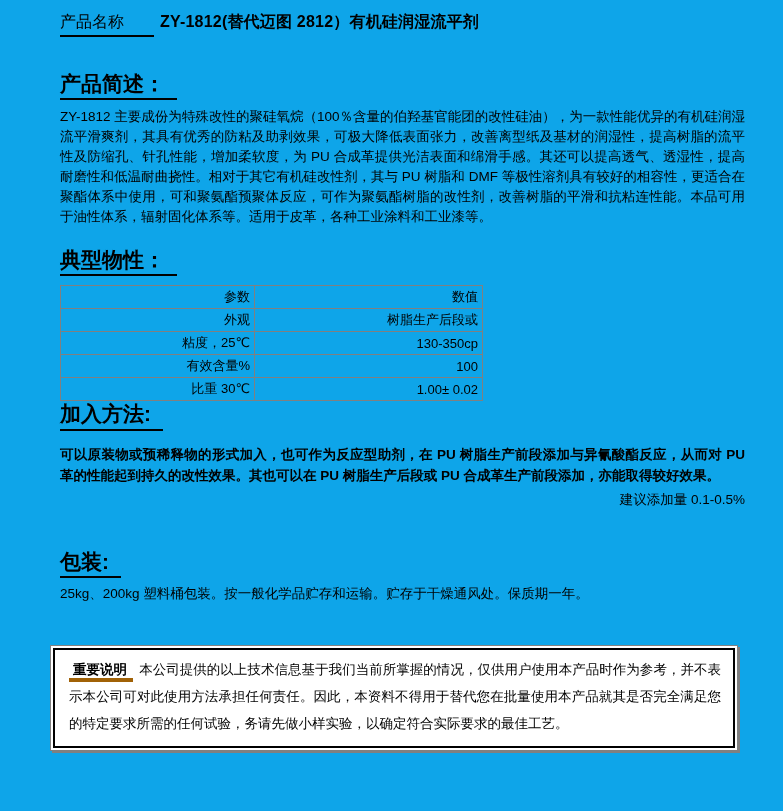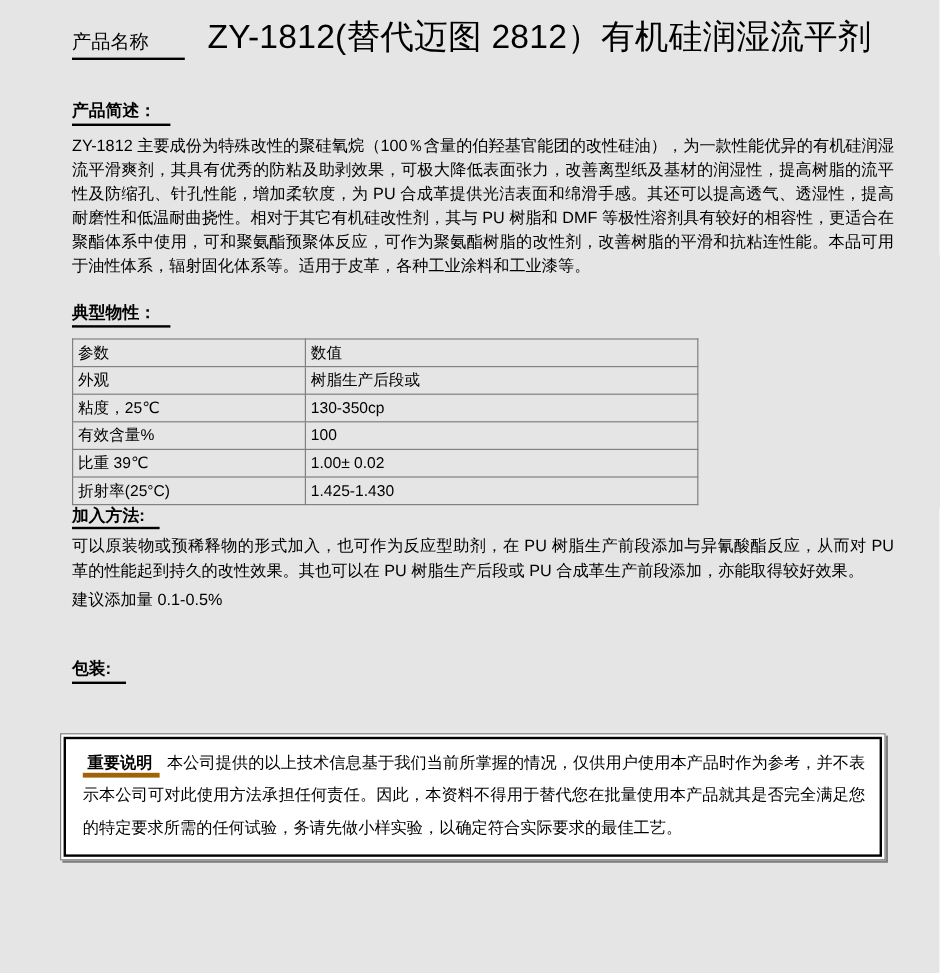--- a/index.html
+++ b/index.html
@@ -1,70 +1,71 @@
 <!DOCTYPE html>
 <html><head>
 <meta charset="utf-8">
 <style>
   html,body{margin:0;padding:0;background:#ffffff;}
   .page{
     position:relative;
     width:783px;height:811px;
-    background:#e5e5e5;
+    background:#0ea5e9;
     font-family:"Liberation Sans","DejaVu Sans",sans-serif;
     color:#000;
     overflow:hidden;
     box-sizing:border-box;
     padding:12px 38px 0 60px;
   }
   
   .title-row{display:flex;align-items:baseline;}
   .title-label{
     font-size:16px;
     border-bottom:2px solid #000;
     padding:0 30px 2px 0;
     white-space:nowrap;
   }
   .doc-title{
-    font-size:28px;
-    font-weight:normal;
-    margin-left:19px;
+    font-size:16px;
+    font-weight:bold;
+    margin-left:6px;
     white-space:nowrap;
     letter-spacing:.2px;
   }
   
   .sec-heading{
     display:inline-block;
-    font-size:14px;
+    font-size:21px;
     font-weight:bold;
     border-bottom:2px solid #000;
     padding:0 12px 2px 0;
     line-height:1.2;
   }
   .h-overview{margin-top:34px;}
   .h-properties{margin-top:20px;}
   .h-method{}
   .h-dosage{margin-top:15px;}
   .h-packaging{margin-top:39px;}
   
   .para{
     font-size:13.5px;
     line-height:20px;
     text-align:justify;
     margin-top:7px;
   }
-  .para-method{margin-top:3px;line-height:21px;}
-  .para-dosage{margin-top:4px;text-align:left;}
+  .para-method{margin-top:13px;line-height:21px;font-weight:bold;}
+  .para-dosage{margin-top:4px;text-align:right;}
   .para-packaging{margin-top:6px;text-align:left;}
   
   table.props{
     border-collapse:collapse;
     margin-top:9px;
-    width:522px;
+    width:423px;
     table-layout:fixed;
+    text-align:right;
   }
   table.props td{
     border:1px solid #808080;
     height:22px;
     padding:0 4px;
     font-size:13px;
     vertical-align:middle;
     overflow:hidden;
     white-space:nowrap;
   }
@@ -124,40 +125,37 @@
       </tr>
       <tr>
         <td>粘度，25℃</td>
         <td>130-350cp</td>
       </tr>
       <tr>
         <td>有效含量%</td>
         <td>100</td>
       </tr>
       <tr>
-        <td>比重 39℃</td>
+        <td>比重 30℃</td>
         <td>1.00± 0.02</td>
-      </tr>
-      <tr>
-        <td>折射率(25°C)</td>
-        <td>1.425-1.430</td>
       </tr>
     </tbody>
   </table>
 
   <div>
     <span class="sec-heading h-method">加入方法:</span>
   </div>
   <div class="para para-method">可以原装物或预稀释物的形式加入，也可作为反应型助剂，在 PU 树脂生产前段添加与异氰酸酯反应，从而对 PU 革的性能起到持久的改性效果。其也可以在 PU 树脂生产后段或 PU 合成革生产前段添加，亦能取得较好效果。</div>
 
   <div class="para para-dosage">建议添加量 0.1-0.5%</div>
 
   <div>
     <span class="sec-heading h-packaging">包装:</span>
   </div>
+  <div class="para para-packaging">25kg、200kg 塑料桶包装。按一般化学品贮存和运输。贮存于干燥通风处。保质期一年。</div>
 
   <div class="notice-outer">
     <div class="notice-inner">
       <span class="notice-label">重要说明</span><span>本公司提供的以上技术信息基于我们当前所掌握的情况，仅供用户使用本产品时作为参考，并不表示本公司可对此使用方法承担任何责任。因此，本资料不得用于替代您在批量使用本产品就其是否完全满足您的特定要求所需的任何试验，务请先做小样实验，以确定符合实际要求的最佳工艺。</span>
     </div>
   </div>
 
 </div>
 
 </body></html>

